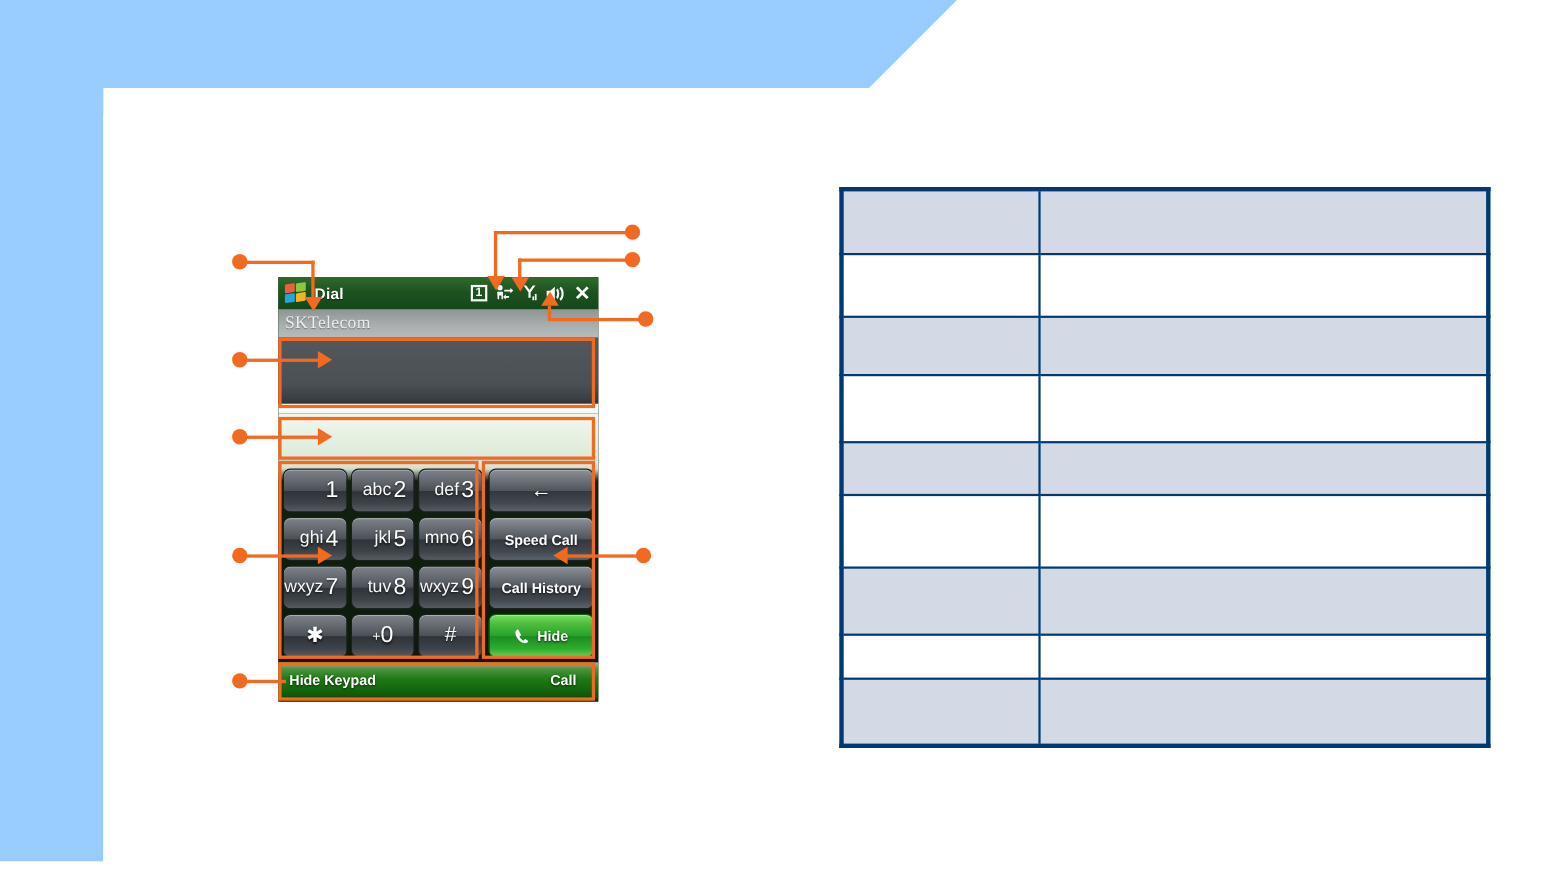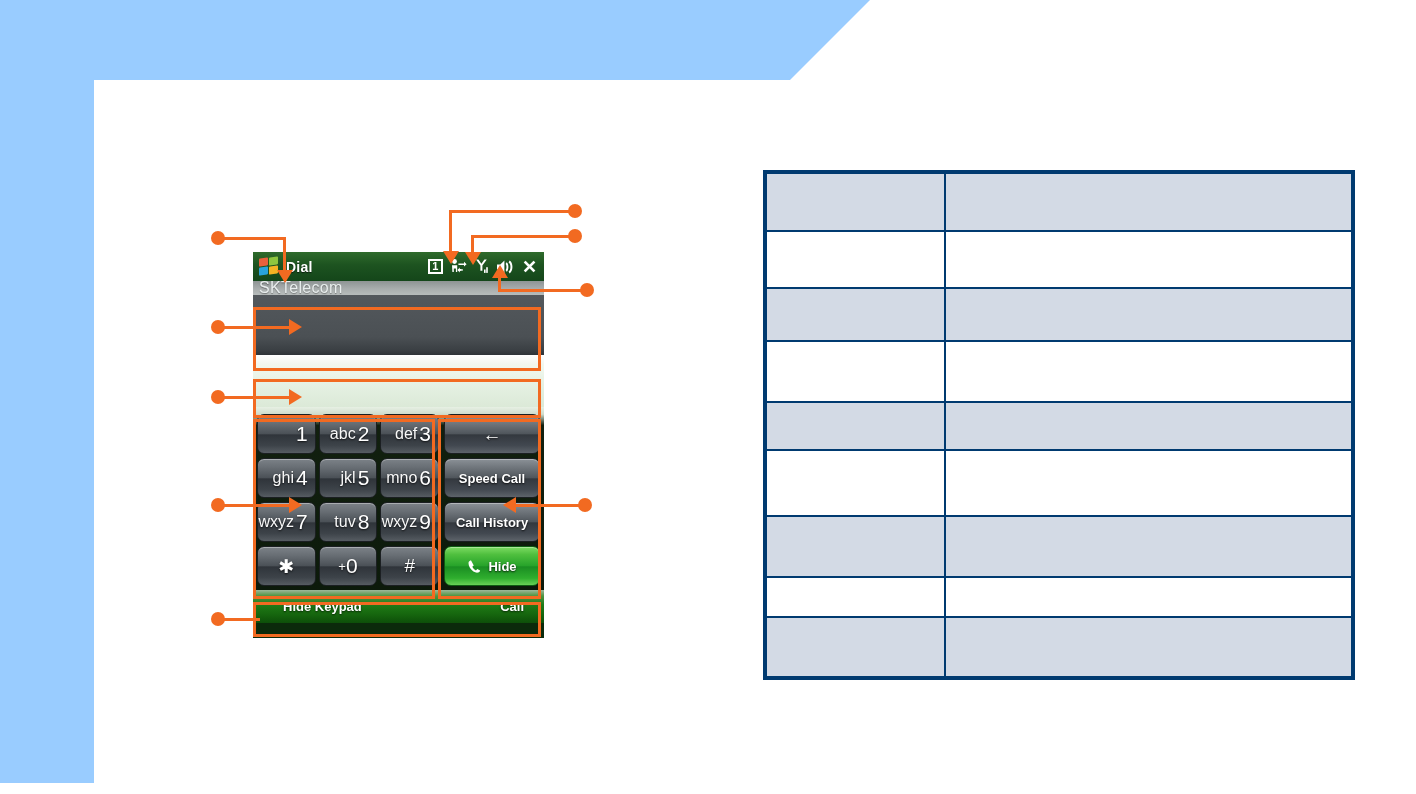--- a/index.html
+++ b/index.html
@@ -76,24 +76,25 @@
     color: #ffffff;
   }
   .tb-icon { display: block; line-height: 0; }
   .tb-icon.boxnum {
     border: 2px solid #ffffff; width: 15px; height: 15px;
     font-size: 11px; font-weight: bold; line-height: 11px;
     text-align: center; color: #fff; font-family: "Liberation Sans", sans-serif;
   }
 
   .carrier-bar {
-    height: 14px;
+    height: 26px;
     background: linear-gradient(to bottom, #8e9494 0%, #a8adad 55%, #b7bcbb 100%);
     display: flex; align-items: center;
     padding-left: 6px;
+    font-family: Liberation Serif, serif;
   }
   .carrier-text {
     color: #e9eeee; font-size: 16px; letter-spacing: .3px;
     text-shadow: 0 1px 1px rgba(0,0,0,.35);
   }
 
   .phone-display {
     height: 60px;
     background: linear-gradient(to bottom, #53585c 0%, #4b5054 70%, #3a3f43 92%, #2e3337 100%);
   }
@@ -157,21 +158,20 @@
 
   .softbar {
     height: 33px;
     background: linear-gradient(to bottom, #9fb89b 0%, #4f9440 18%, #1f7a17 45%, #17690f 70%, #0d4f09 100%);
     display: flex; align-items: center; justify-content: space-between;
     padding: 0 20px 0 10px;
   }
   .softbar span {
     color: #ffffff; font-size: 13px; font-weight: bold;
     text-shadow: 0 1px 2px rgba(0,0,0,.65);
-    margin-left: 20px;
   }
   .ann-box { position: absolute; border: 3px solid #F26A21; background: transparent; }
   .dot { position: absolute; width: 14px; height: 14px; border-radius: 50%; background: #F26A21; }
   .h-line { position: absolute; height: 3px; background: #F26A21; }
   .v-line { position: absolute; width: 3px; background: #F26A21; }
   .arrow-r, .arrow-l, .arrow-d {
     position: absolute; width: 0; height: 0;
   }
   .arrow-r { border-top: 8px solid transparent; border-bottom: 8px solid transparent; border-left: 13px solid #F26A21; }
   .arrow-l { border-top: 8px solid transparent; border-bottom: 8px solid transparent; border-right: 13px solid #F26A21; }

